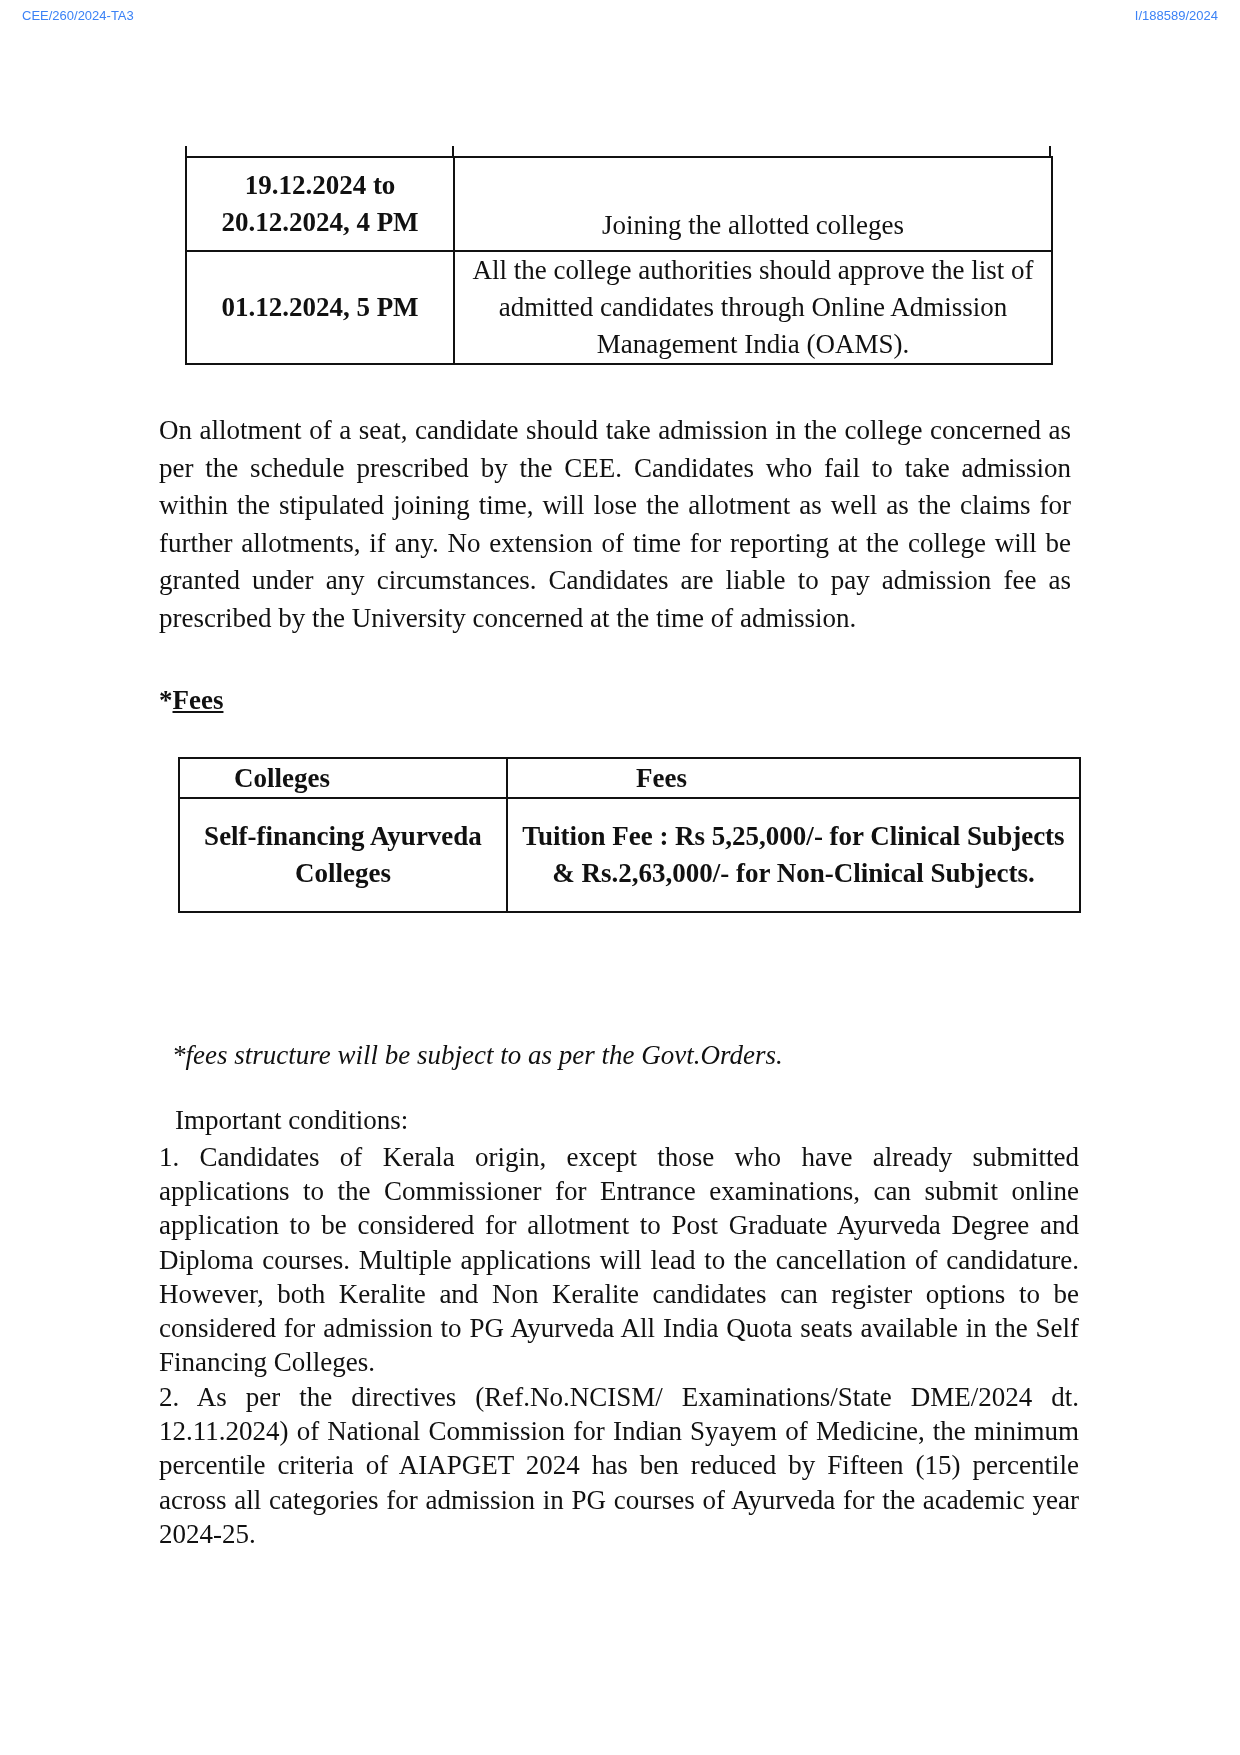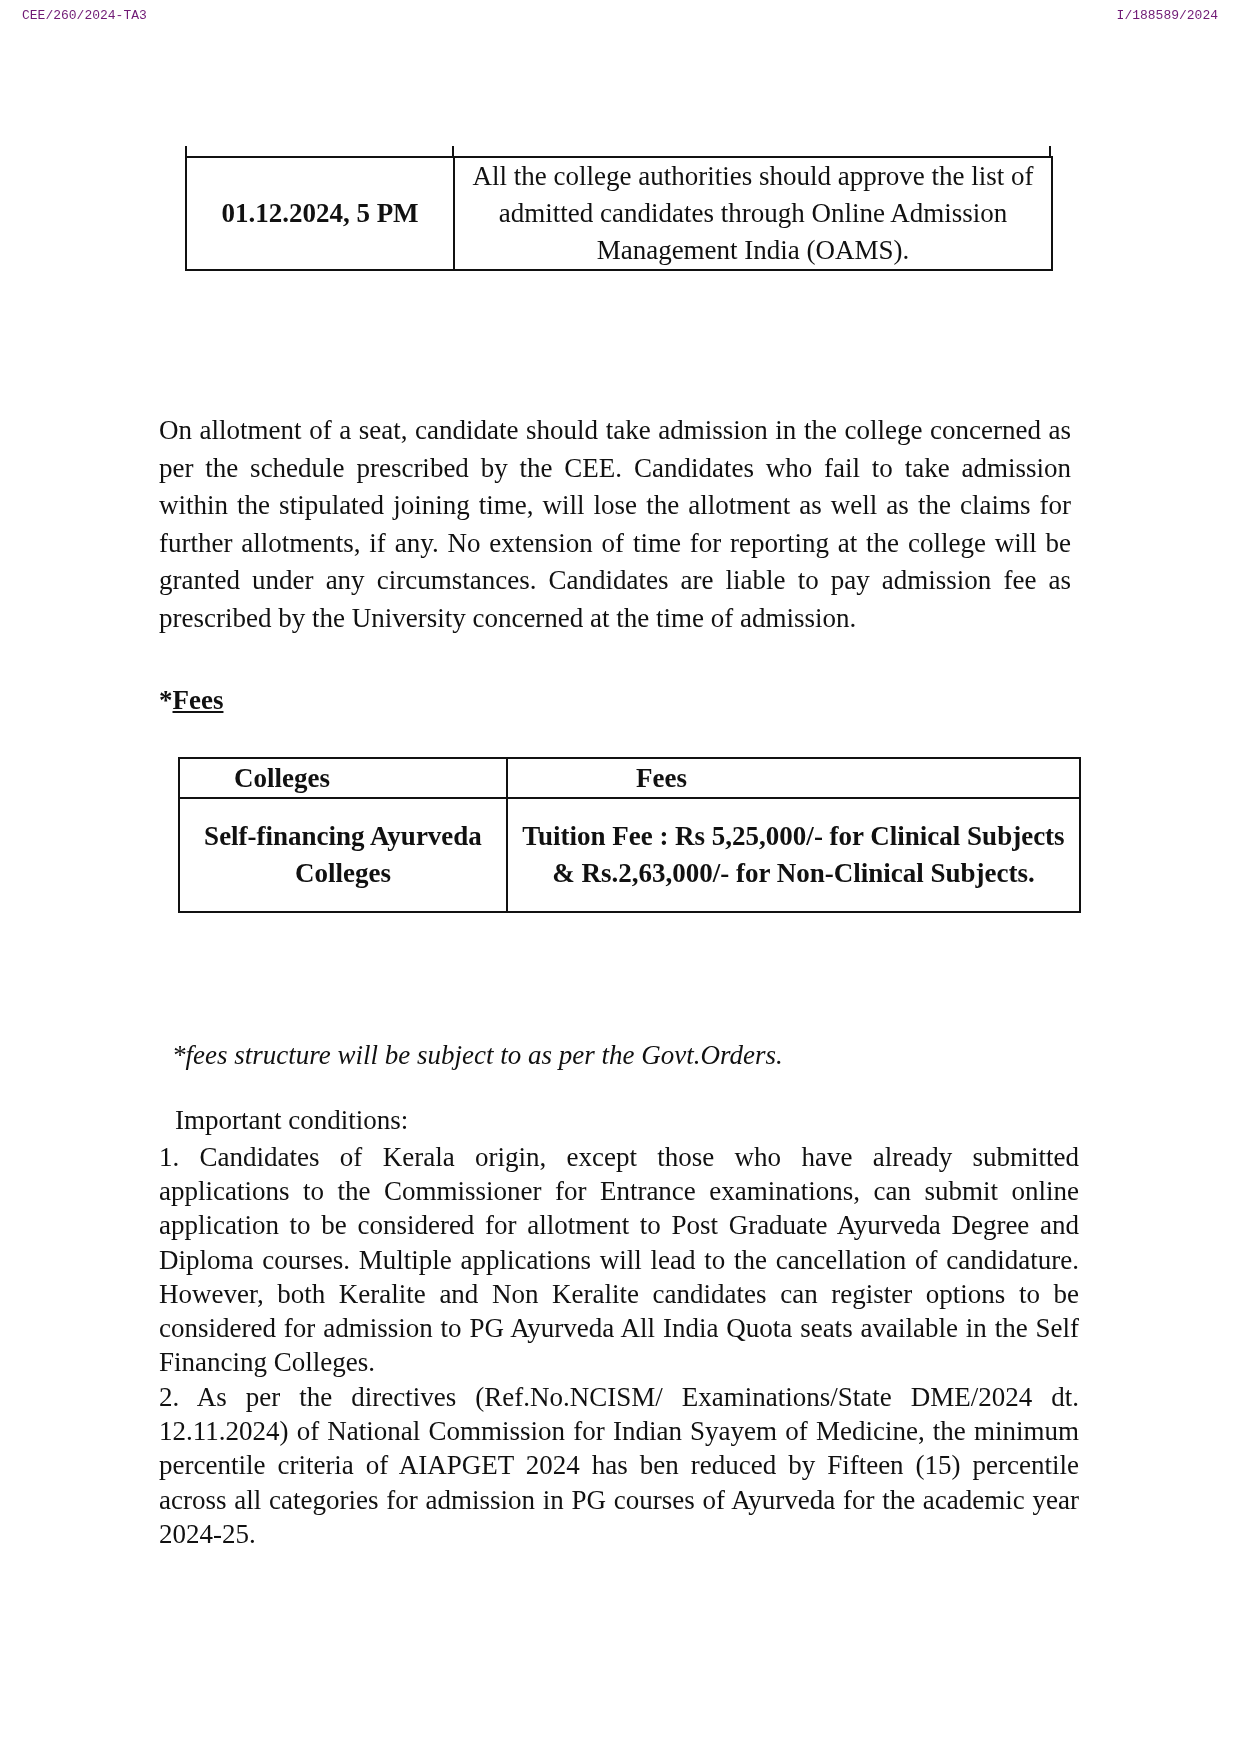--- a/index.html
+++ b/index.html
@@ -11,23 +11,23 @@
       width: 1240px;
       height: 1755px;
       position: relative;
       overflow: hidden;
       color: #111111;
       font-family: "Liberation Serif", "DejaVu Serif", serif;
     }
     .hdr {
       position: absolute;
       top: 8px;
-      font-family: Liberation Mono, monospace;
+      font-family: Liberation Sans, sans-serif;
       font-size: 13px;
-      color: #701a75;
+      color: #3b82f6;
     }
     .hdr-left { left: 22px; }
     .hdr-right { right: 22px; }
 
     
     .sched {
       position: absolute;
       left: 185px;
       top: 156px;
       width: 866px;
@@ -154,20 +154,27 @@
 <div class="stub" style="left:185px"></div>
 <div class="stub" style="left:452px"></div>
 <div class="stub" style="left:1049px"></div>
 
 <table class="sched">
   <colgroup>
       <col class="c1">
       <col class="c2">
     </colgroup>
   <tbody>
+  <tr class="row-join">
+    <td class="bold">
+      <div>19.12.2024 to</div>
+      <div>20.12.2024, 4 PM</div>
+    </td>
+    <td class="desc">Joining the allotted colleges</td>
+  </tr>
   <tr class="row-approve">
     <td class="bold">01.12.2024, 5 PM</td>
     <td>All the college authorities should approve the list of admitted candidates through Online Admission Management India (OAMS).</td>
   </tr>
 </tbody>
   </table>
 
 <div class="para p1">On allotment of a seat, candidate should take admission in the college concerned as per the schedule prescribed by the CEE. Candidates who fail to take admission within the stipulated joining time, will lose the allotment as well as the claims for further allotments, if any. No extension of time for reporting at the college will be granted under any circumstances. Candidates are liable to pay admission fee as prescribed by the University concerned at the time of admission.</div>
 
 <div class="fees-heading">

